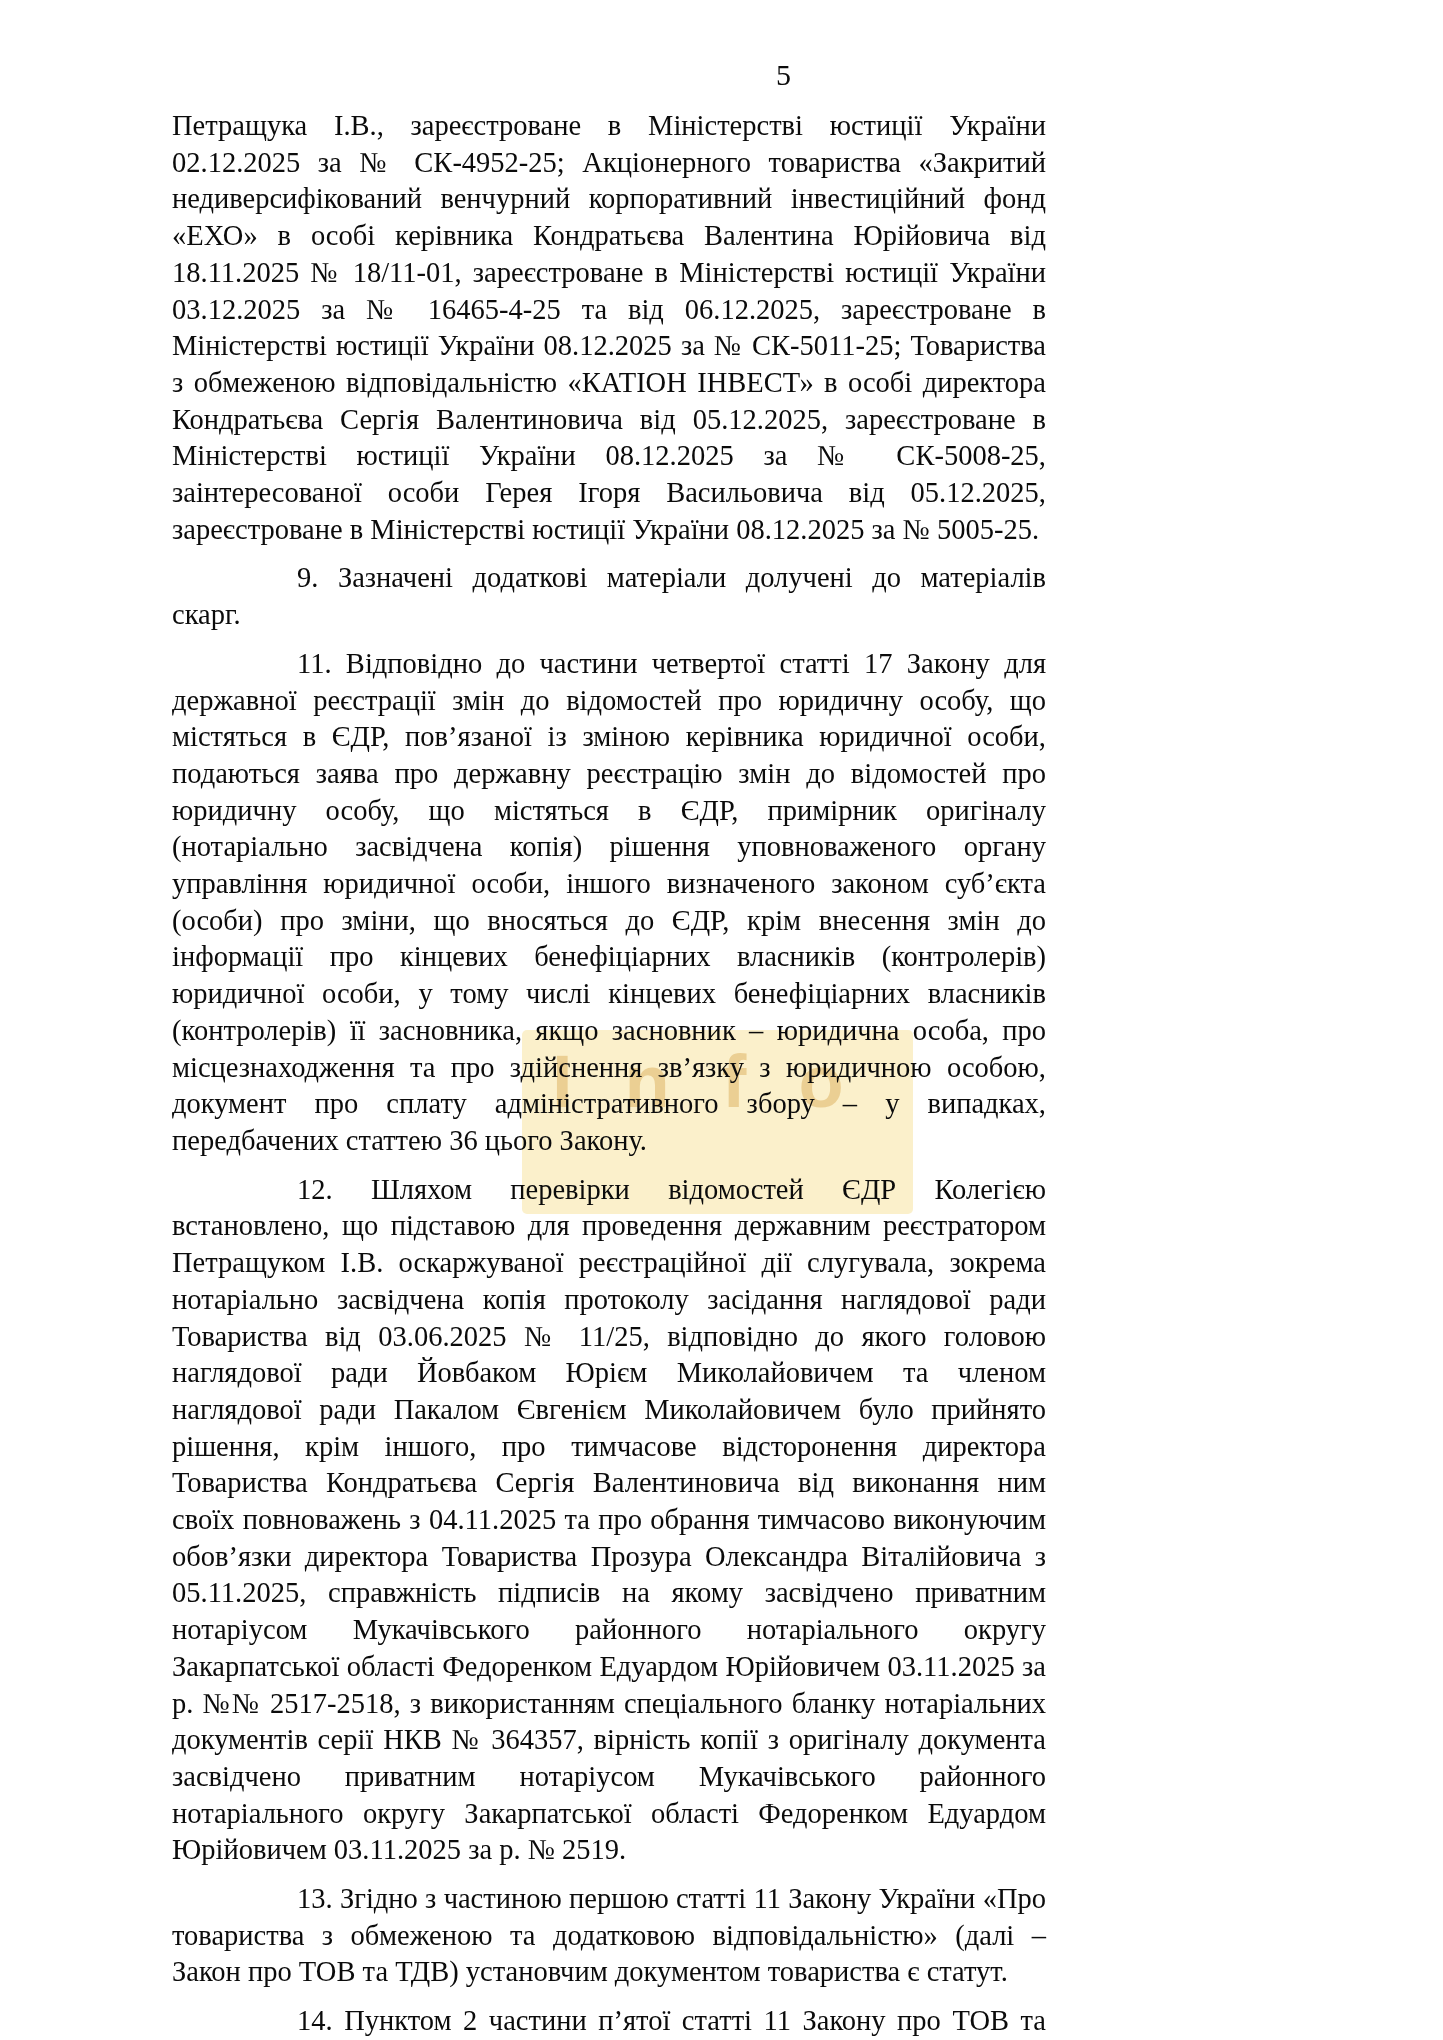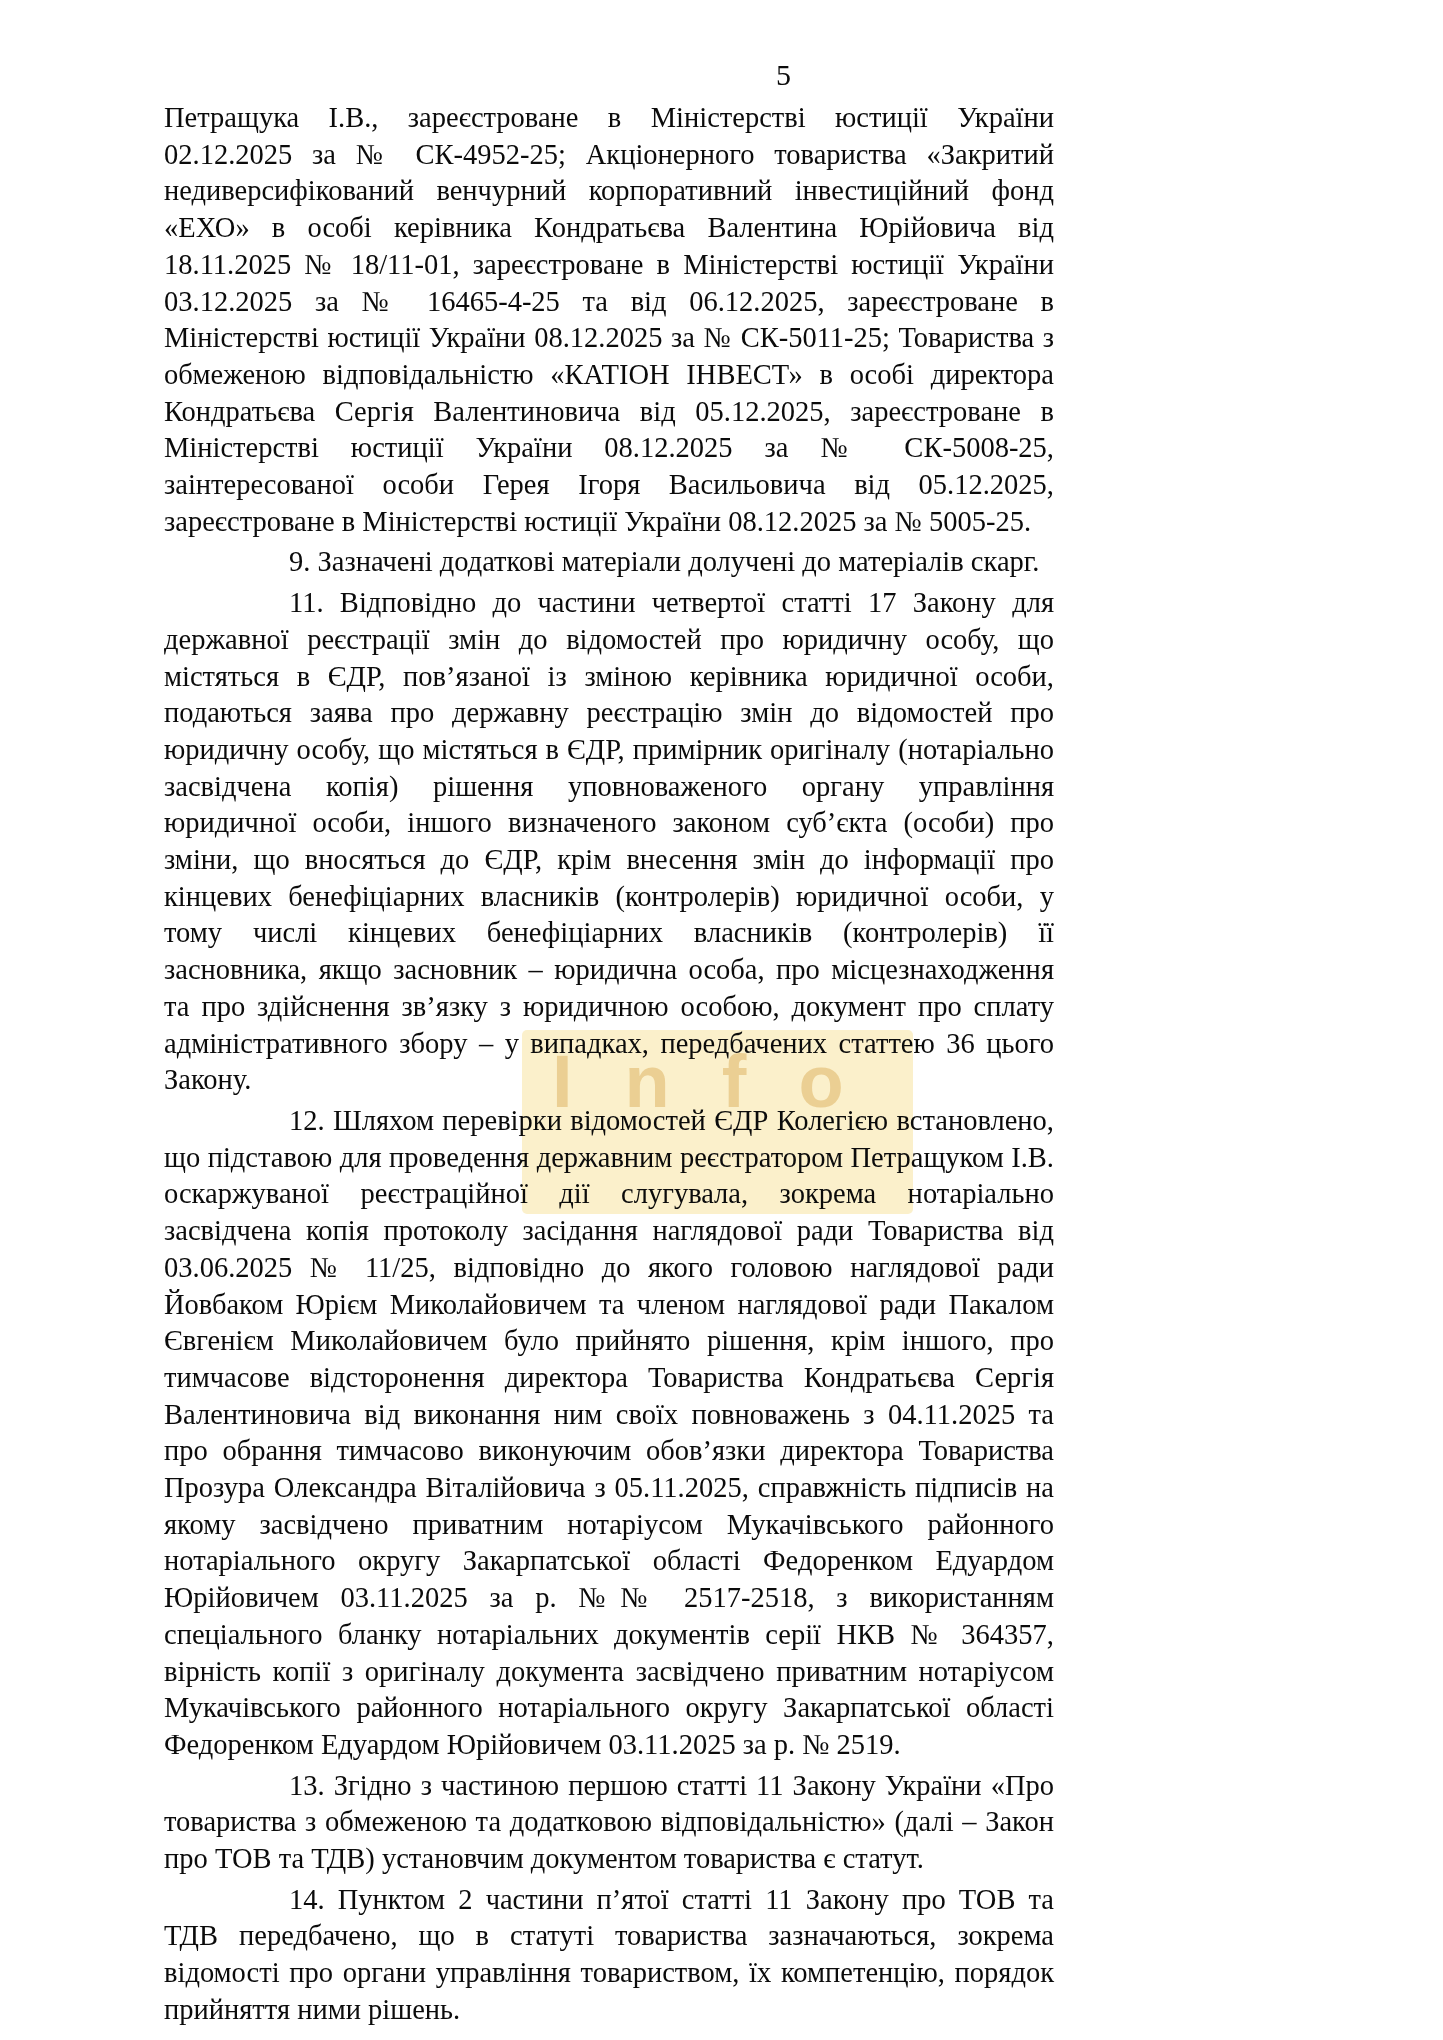--- a/index.html
+++ b/index.html
@@ -58,21 +58,21 @@
     position:absolute;
     z-index:2;
     left:160px;
     top:96px;
     width:898px;
     font-size:28.5px;
     line-height:36.7px;
     text-align:justify;
   }
   .content p{
-    margin:4px;
+    margin:12px;
     padding:0;
     text-indent:125px;
   }
   .content p.no-indent{text-indent:0;}
 </style>
 </head>
 <body>
 
 <div class="page">
 

